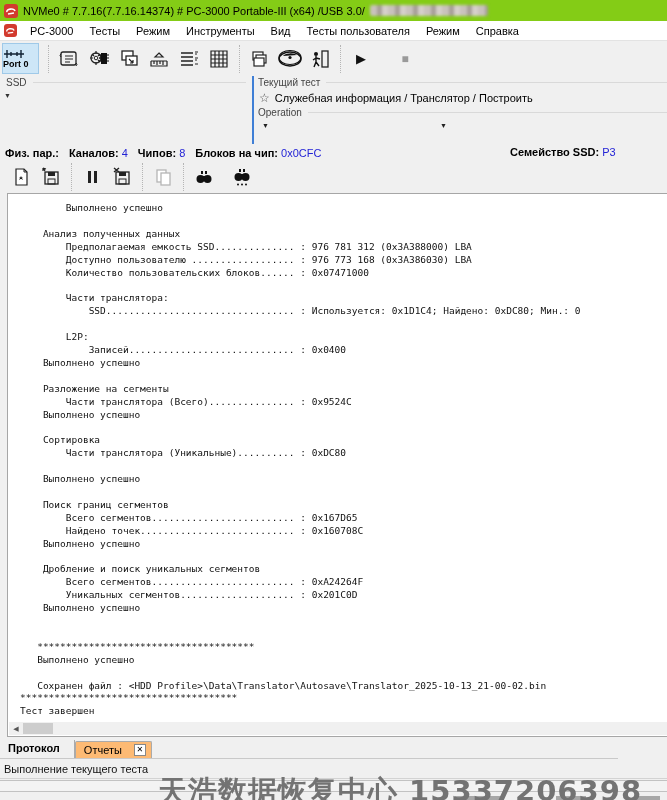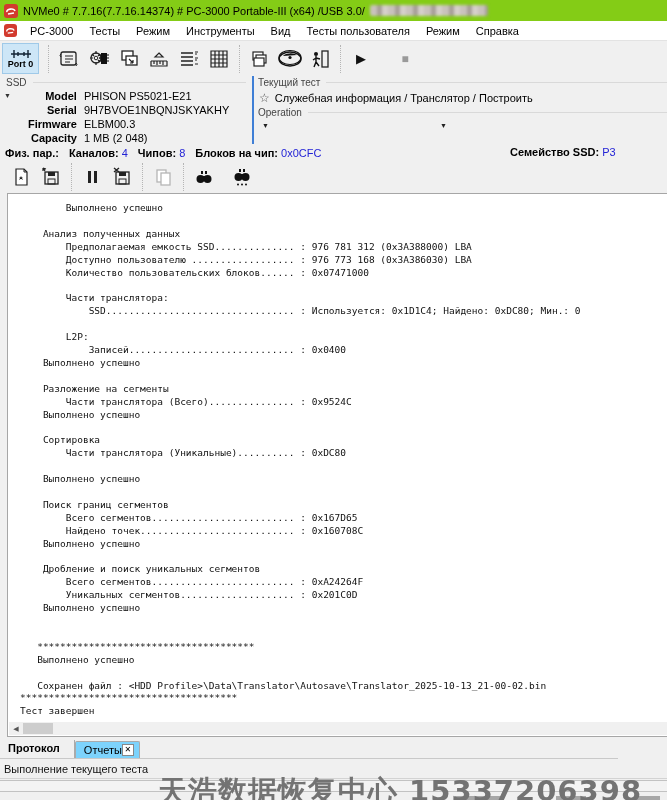--- a/index.html
+++ b/index.html
@@ -20,21 +20,21 @@
            display:flex;align-items:center;font-size:11px;border-bottom:1px solid #e3e3e3;}
   .menubar .appicon{width:13px;height:13px;margin-left:4px;}
   .menu-item{padding:2px 8px;cursor:default;}
   
   .toolbar1{position:absolute;top:41px;left:0;width:667px;height:35px;background:#f0f0f0;
             display:flex;align-items:center;padding-left:2px;}
   .tb-sep{width:1px;height:28px;border-left:1px dotted #b5b5b5;margin:0 5px;}
   .tbtn{width:30px;height:30px;display:flex;align-items:center;justify-content:center;flex:0 0 auto;}
   .tbtn svg{display:block;}
   .port-btn{width:37px;height:31px;background:#cde6f7;border:1px solid #9fc9e8;
-            display:flex;flex-direction:column;align-items:center;justify-content:center;margin-right:4px;}
+            display:flex;flex-direction:column;align-items:flex-start;justify-content:center;margin-right:4px;}
   .port-btn .plabel{font-size:9px;font-weight:bold;line-height:9px;margin-top:1px;}
   .glyph-play{font-size:13px;color:#111;}
   .glyph-stop{font-size:12px;color:#9a9a9a;}
   .toolbar2{position:absolute;top:162px;left:0;width:667px;height:30px;background:#f0f0f0;
             display:flex;align-items:center;padding-left:6px;}
   .pause-bars{display:flex;gap:3px;}
   .pause-bars i{display:block;width:3px;height:12px;background:#222;}
   
   .panels{position:absolute;top:76px;left:0;width:667px;height:68px;background:#f0f0f0;}
   .vdiv-blue{position:absolute;left:252px;top:0;width:2px;height:68px;background:#3f7fd6;}
@@ -64,22 +64,22 @@
               font-size:9.5px;line-height:12.9px;white-space:pre;color:#111;}
   .hscroll{position:absolute;left:1px;bottom:1px;width:658px;height:13px;background:#f0f0f0;
            display:flex;align-items:center;}
   .hs-btn{width:14px;height:13px;display:flex;align-items:center;justify-content:center;
           font-size:7px;color:#555;}
   .hs-thumb{width:30px;height:11px;background:#cdcdcd;}
   
   .tabsrow{position:absolute;top:740px;left:0;width:618px;height:19px;background:#f0f0f0;
            display:flex;align-items:flex-end;border-bottom:1px solid #c9c9c9;font-size:11px;}
   .tab-active{font-weight:bold;padding:2px 14px 3px 8px;border-right:1px solid #aaa;height:18px;}
-  .tab{display:flex;align-items:center;gap:0;border:1px solid #aaa;border-bottom:none;
-       border-radius:2px 2px 0 0;padding:1px 5px 2px 8px;height:17px;background:#7dd3fc;}
+  .tab{display:flex;align-items:center;gap:12px;border:1px solid #aaa;border-bottom:none;
+       border-radius:2px 2px 0 0;padding:1px 5px 2px 8px;height:17px;background:#fdba74;}
   .tab-close{width:12px;height:12px;border:1px solid #888;background:#fff;font-size:8px;
              display:flex;align-items:center;justify-content:center;line-height:1;}
   .statusrow{position:absolute;top:760px;left:0;width:667px;height:19px;font-size:11px;
              display:flex;align-items:center;padding-left:4px;color:#111;
              border-bottom:1px solid #d3d3d3;}
   .watermark{position:absolute;top:772px;left:158px;font-size:29px;color:#737373;
              font-family:"DejaVu Sans",sans-serif;white-space:nowrap;letter-spacing:1px;z-index:5;font-weight:bold;}
   .progressbar{position:absolute;top:780px;left:0;width:667px;height:12px;background:#f3f3f3;
                border:1px solid #c2c2c2;border-left:none;border-right:none;}
   .clipbar{position:absolute;top:793px;left:0;width:667px;height:7px;background:#f0f0f0;overflow:hidden;}
@@ -199,40 +199,20 @@
     </div>
   </div>
 
   <div class="panels">
     <div class="dev-panel">
       <div class="grp-head">
           <span>SSD</span>
           <span class="line"></span>
         </div>
       <span class="dev-collapse">▼</span>
-      <table class="dev-table">
-        <tbody>
-            <tr>
-              <td class="lbl">Model</td>
-              <td>PHISON PS5021-E21</td>
-            </tr>
-        <tr>
-              <td class="lbl">Serial</td>
-              <td>9H7BVOE1NBQNJSKYAKHY</td>
-            </tr>
-        <tr>
-              <td class="lbl">Firmware</td>
-              <td>ELBM00.3</td>
-            </tr>
-        <tr>
-              <td class="lbl">Capacity</td>
-              <td>1 MB (2 048)</td>
-            </tr>
-      </tbody>
-        </table>
     </div>
     <div class="vdiv-blue"></div>
     <div class="test-panel">
       <div class="grp-head">
           <span>Текущий тест</span>
           <span class="line"></span>
         </div>
       <div class="test-name-row">
         <span class="star">☆</span>
         <span>Служебная информация / Транслятор / Построить</span>

